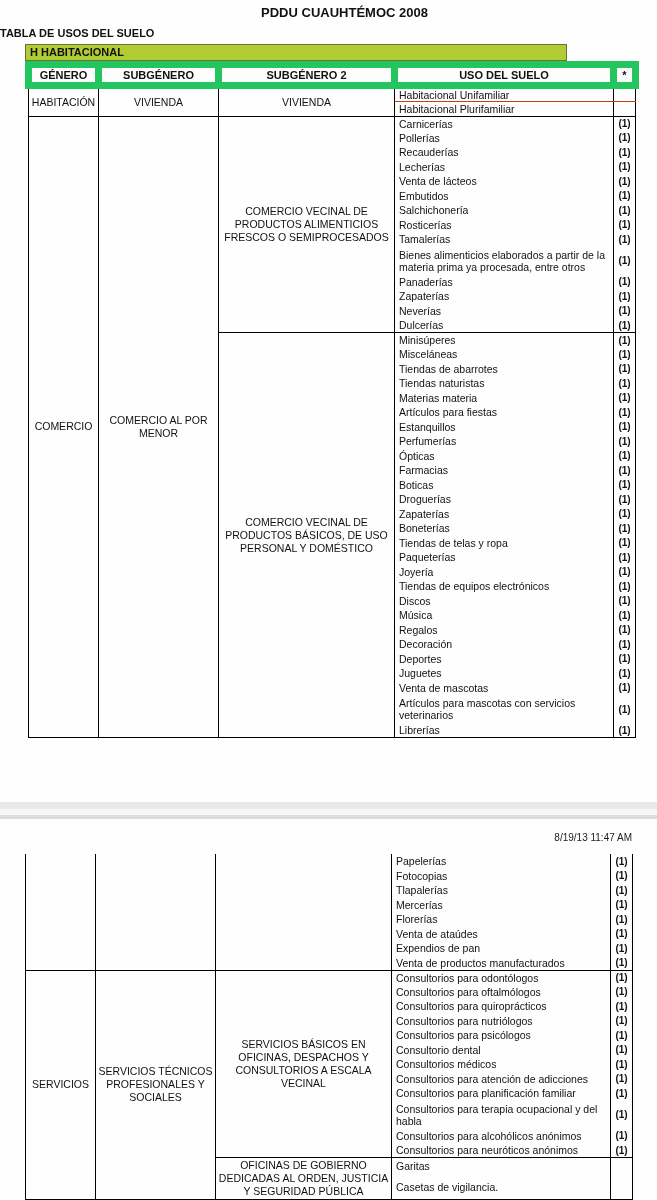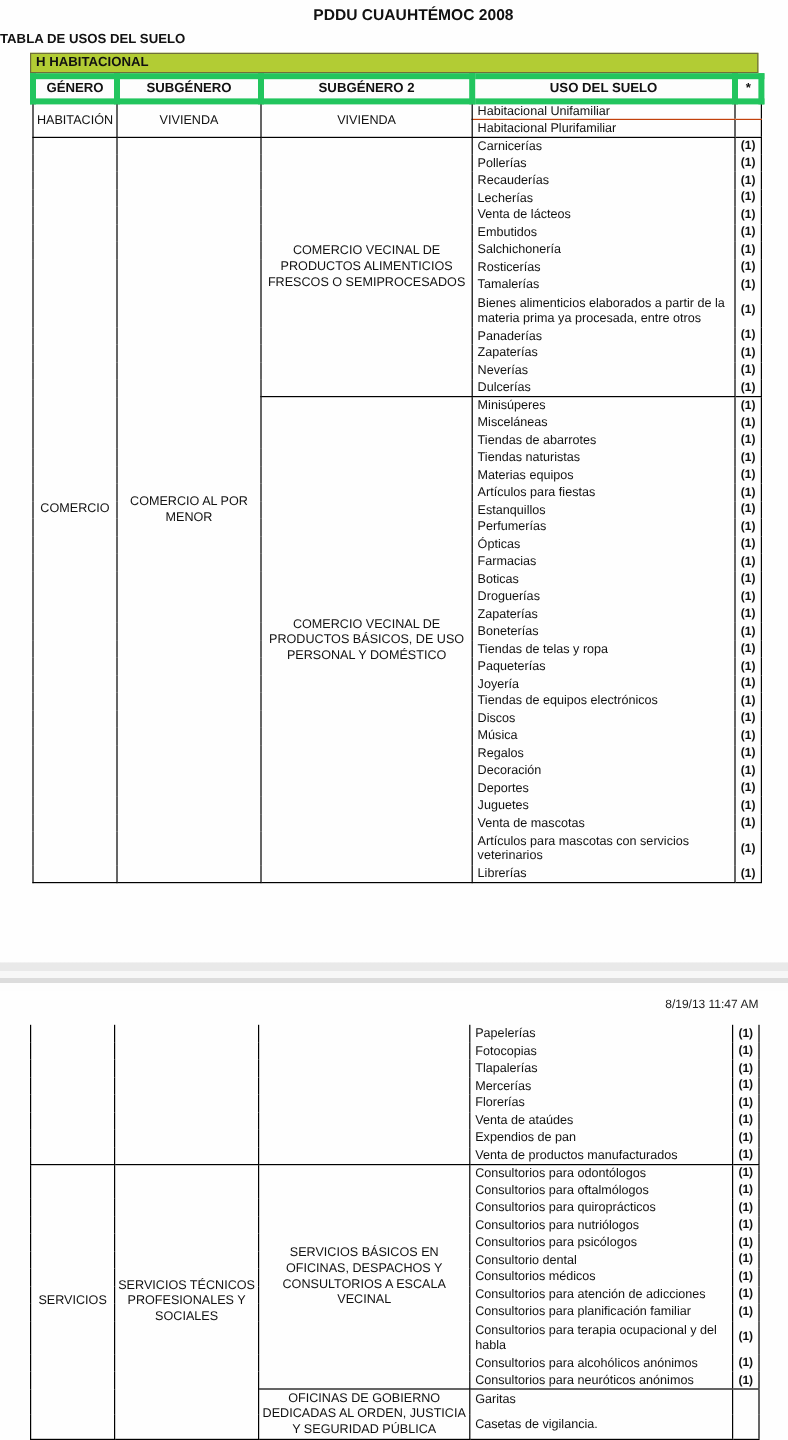--- a/index.html
+++ b/index.html
@@ -9,32 +9,32 @@
   .page { position:absolute; left:0; width:657px; background:#fefefe; }
   #page1 { top:0; height:802px; }
   #page-sep { position:absolute; top:802px; left:0; width:657px; height:24px;
               background:linear-gradient(#e9e9e9 0 30%, #f7f7f7 30% 55%, #dcdcdc 55% 70%, #fdfdfd 70% 100%); }
   #page2 { top:826px; height:374px; overflow:hidden; }
 
   .doc-title { position:absolute; top:5px; left:16px; width:657px; text-align:center;
                font-size:13px; font-weight:bold; }
   .doc-subtitle { position:absolute; top:27px; left:0; width:657px; text-align:left;
                   font-size:11px; font-weight:bold; }
-  .banner { position:absolute; top:44px; left:25px; width:607px; height:17px;
+  .banner { position:absolute; top:44px; left:25px; width:542px; height:17px;
             background:#b2cc34; border:1px solid #6e6e3c; font-size:11px; font-weight:bold;
             padding:1px 0 0 4px; }
 
   table.uso-table { border-collapse:collapse; table-layout:fixed; width:607px;
                     position:absolute; left:25px; font-size:10.5px; }
   #table1 { top:61px; }
   #table2 { top:28px; }
   table.uso-table { border:1px solid #000; }
   #table2 { border-top:none; }
 
-  th { border:5px solid #22c55e; font-size:11px; font-weight:bold; height:21px; text-align:center; background:#fdfdfd; }
+  th { border:7px solid #22c55e; font-size:11px; font-weight:bold; height:21px; text-align:center; background:#fdfdfd; }
   td { vertical-align:middle; }
   .cell-genero, .cell-subgenero, .cell-subgenero2 {
       border:1px solid #000; text-align:center; line-height:13px; padding:1px 2px; }
   .cell-uso { border-left:1px solid #000; padding:0 4px; line-height:12px; white-space:normal; overflow:hidden; }
   .cell-star { border-left:1px solid #000; text-align:center; font-weight:bold; font-size:10px; }
   tr.r { height:14.5px; }
   tr.r-tall { height:28px; }
   tr.r-big { height:19px; }
   tr.r-big .cell-uso { vertical-align:top; padding-top:2px; }
   tr.sep .cell-uso, tr.sep .cell-star { border-bottom:1px solid #c2410c; }
@@ -154,21 +154,21 @@
           </tr>
           <tr class="r">
             <td class="cell-uso">Tiendas de abarrotes</td>
             <td class="cell-star">(1)</td>
           </tr>
           <tr class="r">
             <td class="cell-uso">Tiendas naturistas</td>
             <td class="cell-star">(1)</td>
           </tr>
           <tr class="r">
-            <td class="cell-uso">Materias equipos</td>
+            <td class="cell-uso">Materias materia</td>
             <td class="cell-star">(1)</td>
           </tr>
           <tr class="r">
             <td class="cell-uso">Artículos para fiestas</td>
             <td class="cell-star">(1)</td>
           </tr>
           <tr class="r">
             <td class="cell-uso">Estanquillos</td>
             <td class="cell-star">(1)</td>
           </tr>

